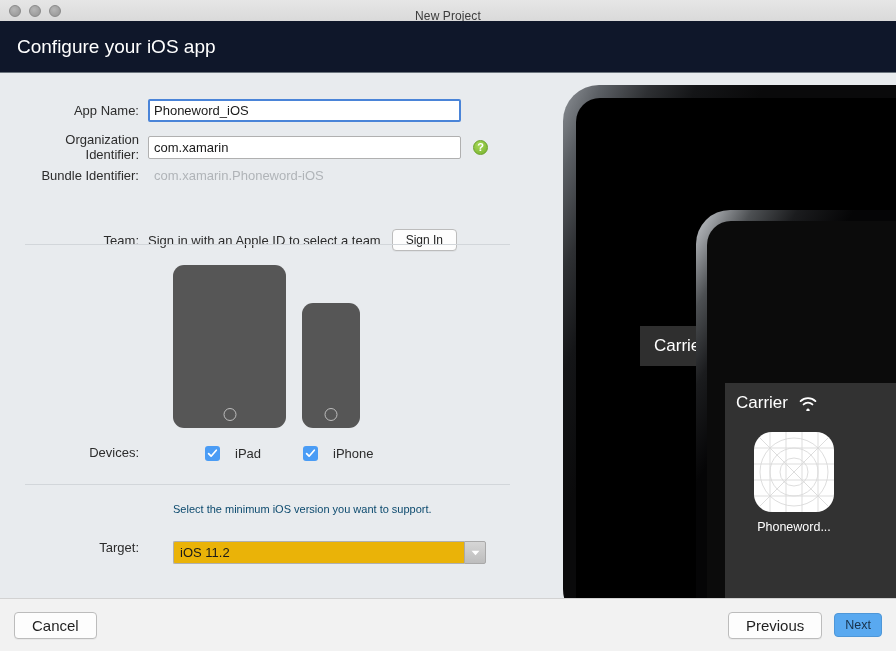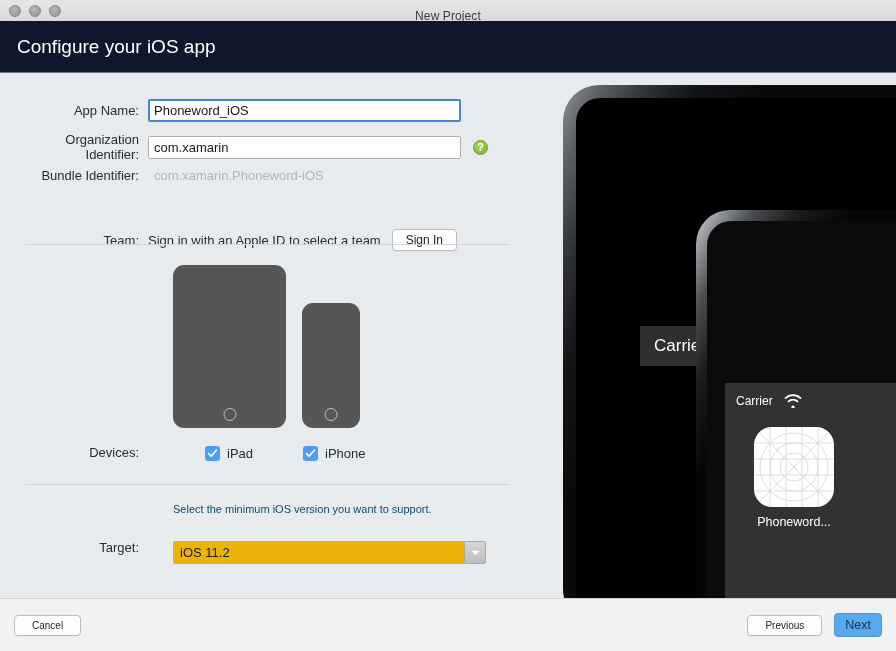--- a/index.html
+++ b/index.html
@@ -72,21 +72,21 @@
   }
 
   .divider { position: absolute; left: 25px; width: 485px; height: 1px; background: #d2d6da; }
 
   
   .devices-wrap { position: absolute; left: 0; top: 0; width: 563px; }
   .dev { position: absolute; background: #565656; border-radius: 11px; }
   .dev .home { position: absolute; bottom: 7px; left: 50%; transform: translateX(-50%);
                width: 13px; height: 13px; border: 1.5px solid #bdbdbd; border-radius: 50%; }
 
-  .cbrow { position: absolute; display: flex; align-items: center; gap: 7px; }
+  .cbrow { position: absolute; display: flex; align-items: center; gap: 15px; }
   .cb { width: 15px; height: 15px; border-radius: 3px; background: #4a9cf5;
         display: flex; align-items: center; justify-content: center; }
   .cb svg { display: block; }
   .cb-label { font-size: 13px; color: #2c2c2c; }
 
   .hint { position: absolute; font-size: 11px; color: #0c4a6e; line-height: 17px; width: 330px; }
 
   .combo { position: absolute; display: flex; height: 23px; }
   .combo-text { flex: 1; border: 1px solid #b0b0b0; border-right: none; background: #eab308;
                 font-size: 13px; color: #1a1a1a; padding: 0 6px; line-height: 21px;
@@ -123,35 +123,35 @@
   }
   .iphone-screen {
     width: 100%; height: 100%; background: #0b0b0b; border-radius: 24px 0 0 24px;
     position: relative; overflow: hidden;
   }
   .springboard {
     position: absolute; left: 18px; top: 162px; right: -40px; bottom: -40px;
     background: #323232;
   }
   .sb-status { display: flex; align-items: center; gap: 10px; padding: 10px 0 0 11px; }
-  .sb-carrier { color: #fff; font-size: 12px; }
+  .sb-carrier { color: #fff; font-size: 17px; }
   .app-icon-wrap { margin-top: 19px; margin-left: 29px; width: 80px; }
   .app-icon { width: 80px; height: 80px; border-radius: 18px; background: #fff; position: relative; overflow: hidden; }
   .app-label { margin-top: 8px; text-align: center; color: #fff; font-size: 12.5px;
                white-space: nowrap; }
 
   
   .footer {
     position: absolute; bottom: 0; left: 0; width: 896px; height: 53px;
     background: #f2f2f2; border-top: 1px solid #d2d2d2;
     display: flex; align-items: center; justify-content: space-between;
     padding: 0 14px;
   }
   .footer-right { display: flex; gap: 12px; align-items: center; }
-  .btn-wide { padding: 4px 17px; font-size: 10px; }
+  .btn-wide { padding: 4px 17px; font-size: 15px; }
   .btn-primary {
     background: #59a9f0; border: 1px solid #4e97d8; color: #17314a;
     padding: 4px 10px; font-size: 12.5px; border-radius: 4px;
   }
 </style>
 </head>
 <body>
 
 <div class="window">
 

